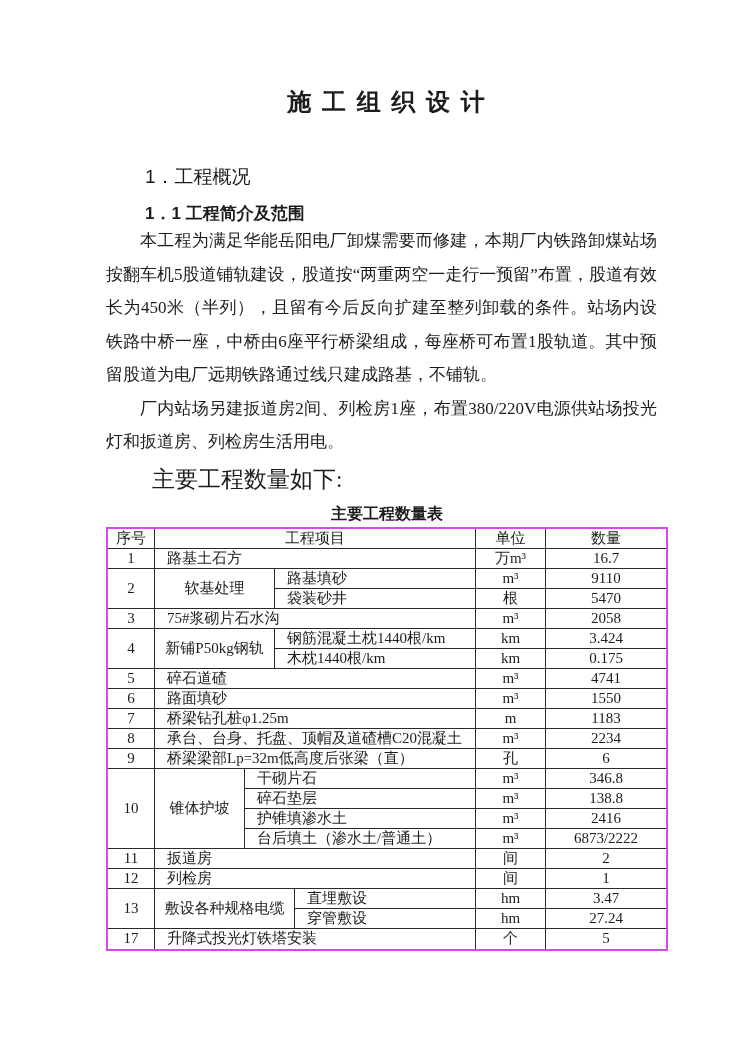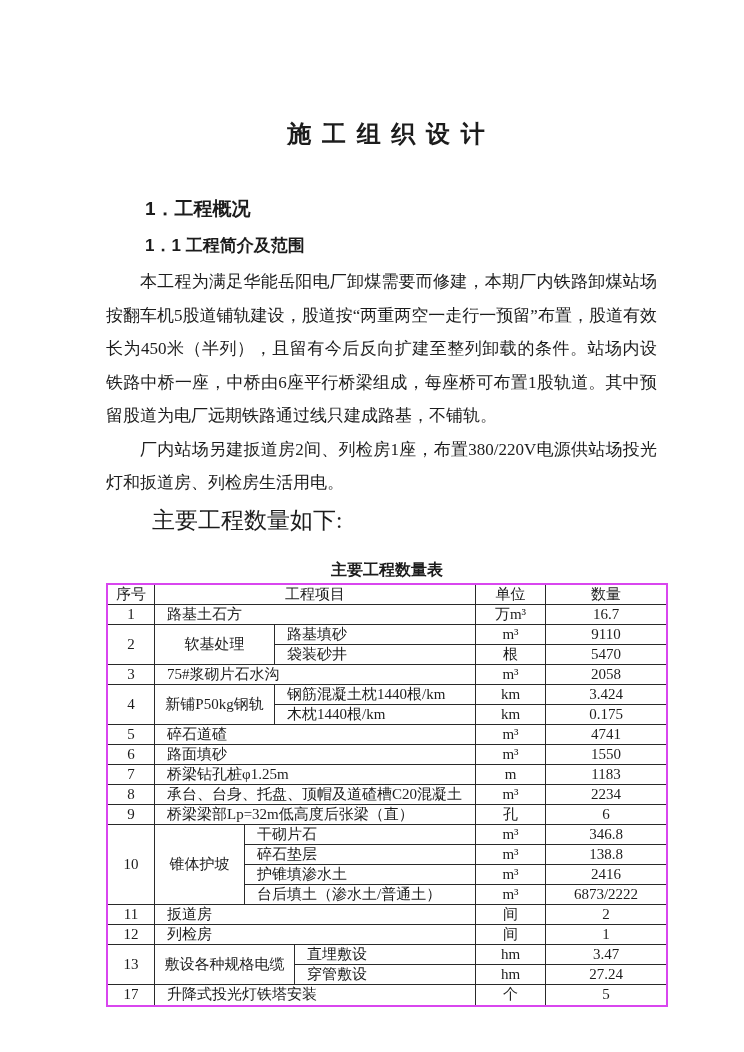--- a/index.html
+++ b/index.html
@@ -3,67 +3,67 @@
 <meta charset="utf-8">
 <style>
   * { margin:0; padding:0; box-sizing:border-box; }
   html, body { width:744px; height:1052px; background:#ffffff; }
   body {
     font-family:"Liberation Serif","DejaVu Serif",serif;
     color:#1c1c1c;
   }
   .page {
     width:732px; height:1052px;
-    padding:120px 76px 0 106px;
+    padding:88px 76px 0 106px;
     overflow:hidden;
     background:#ffffff;
   }
   .doc-title {
     font-family:"Liberation Sans","DejaVu Sans",sans-serif;
     font-weight:bold;
     font-size:24px;
     line-height:28px;
     letter-spacing:2px;
     text-align:center;
     width:562px;
   }
   .h1 {
     margin-top:50px;
     padding-left:39px;
     font-family:"Liberation Sans","DejaVu Sans",sans-serif;
-    font-weight:bold;
+    font-weight:normal;
     font-size:19px;
     line-height:22px;
   }
   .h2 {
     margin-top:16px;
     padding-left:39px;
     font-family:"Liberation Sans","DejaVu Sans",sans-serif;
     font-weight:bold;
     font-size:17px;
     line-height:20px;
   }
   .para {
-    margin-top:9px;
+    margin-top:0;
     width:551px;
     font-size:17px;
     line-height:33.5px;
     text-align:justify;
     text-indent:2em;
   }
   .para.cont { margin-top:0; }
   .lead {
     margin-top:6px;
     width:551px;
     font-size:23px;
     line-height:30px;
     text-indent:2em;
   }
   .tbl-title {
-    margin-top:23px;
+    margin-top:8px;
     width:562px;
     text-align:center;
     font-family:"Liberation Sans","DejaVu Sans",sans-serif;
     font-weight:bold;
     font-size:16px;
     line-height:22px;
   }
   .qtable {
     margin-top:2px;
     width:562px;

